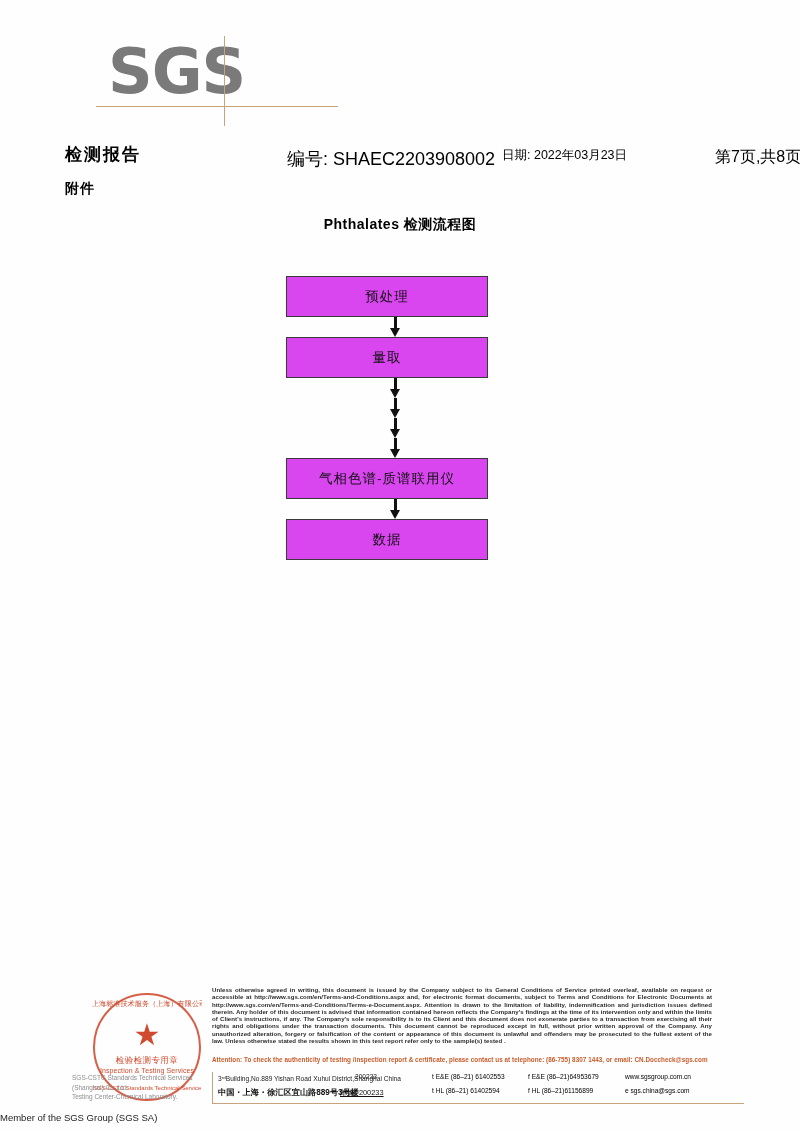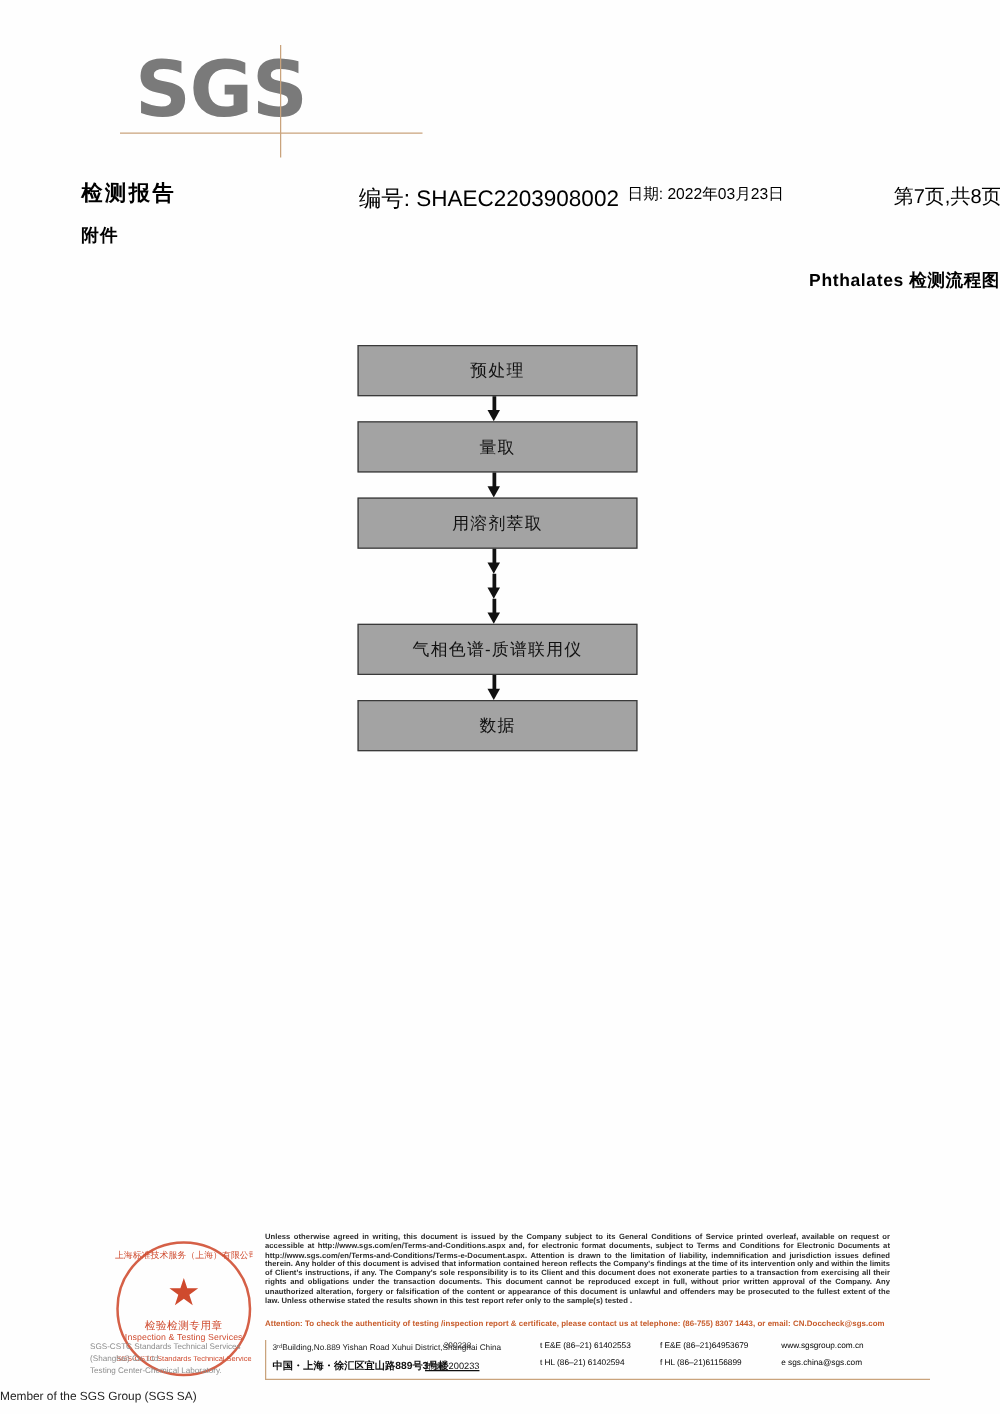--- a/index.html
+++ b/index.html
@@ -101,40 +101,40 @@
     font-weight: 700;
     letter-spacing: 1px;
   }
 
   
   .flow-title {
     position: absolute;
     left: 0;
     top: 216px;
     width: 800px;
-    text-align: right;
+    text-align: center;
     font-size: 14px;
     font-weight: 700;
     letter-spacing: 0.5px;
   }
   .flow {
     position: absolute;
     left: 286px;
     top: 276px;
     width: 218px;
   }
   .flow-step {
     position: relative;
   }
   .flow-box {
     box-sizing: border-box;
-    width: 224px;
+    width: 202px;
     height: 41px;
     border: 1.2px solid #3a3a3a;
-    background: #a3a3a3;
+    background: #d946ef;
     display: flex;
     align-items: center;
     justify-content: center;
     font-size: 13.5px;
     letter-spacing: 1px;
     color: #111111;
   }
   .flow-arrow {
     width: 218px;
     height: 20px;
@@ -406,23 +406,20 @@
     </div>
 
     <div class="flow-step">
       <div class="flow-box">量取</div>
     </div>
     <div class="flow-arrow">
       <span class="shaft"></span>
         <span class="head"></span>
     </div>
 
-    <div class="flow-step">
-      <div class="flow-box">用溶剂萃取</div>
-    </div>
     <div class="flow-arrow">
       <span class="shaft"></span>
         <span class="head"></span>
     </div>
 
     <div class="flow-arrow">
       <span class="shaft"></span>
         <span class="head"></span>
     </div>
 

